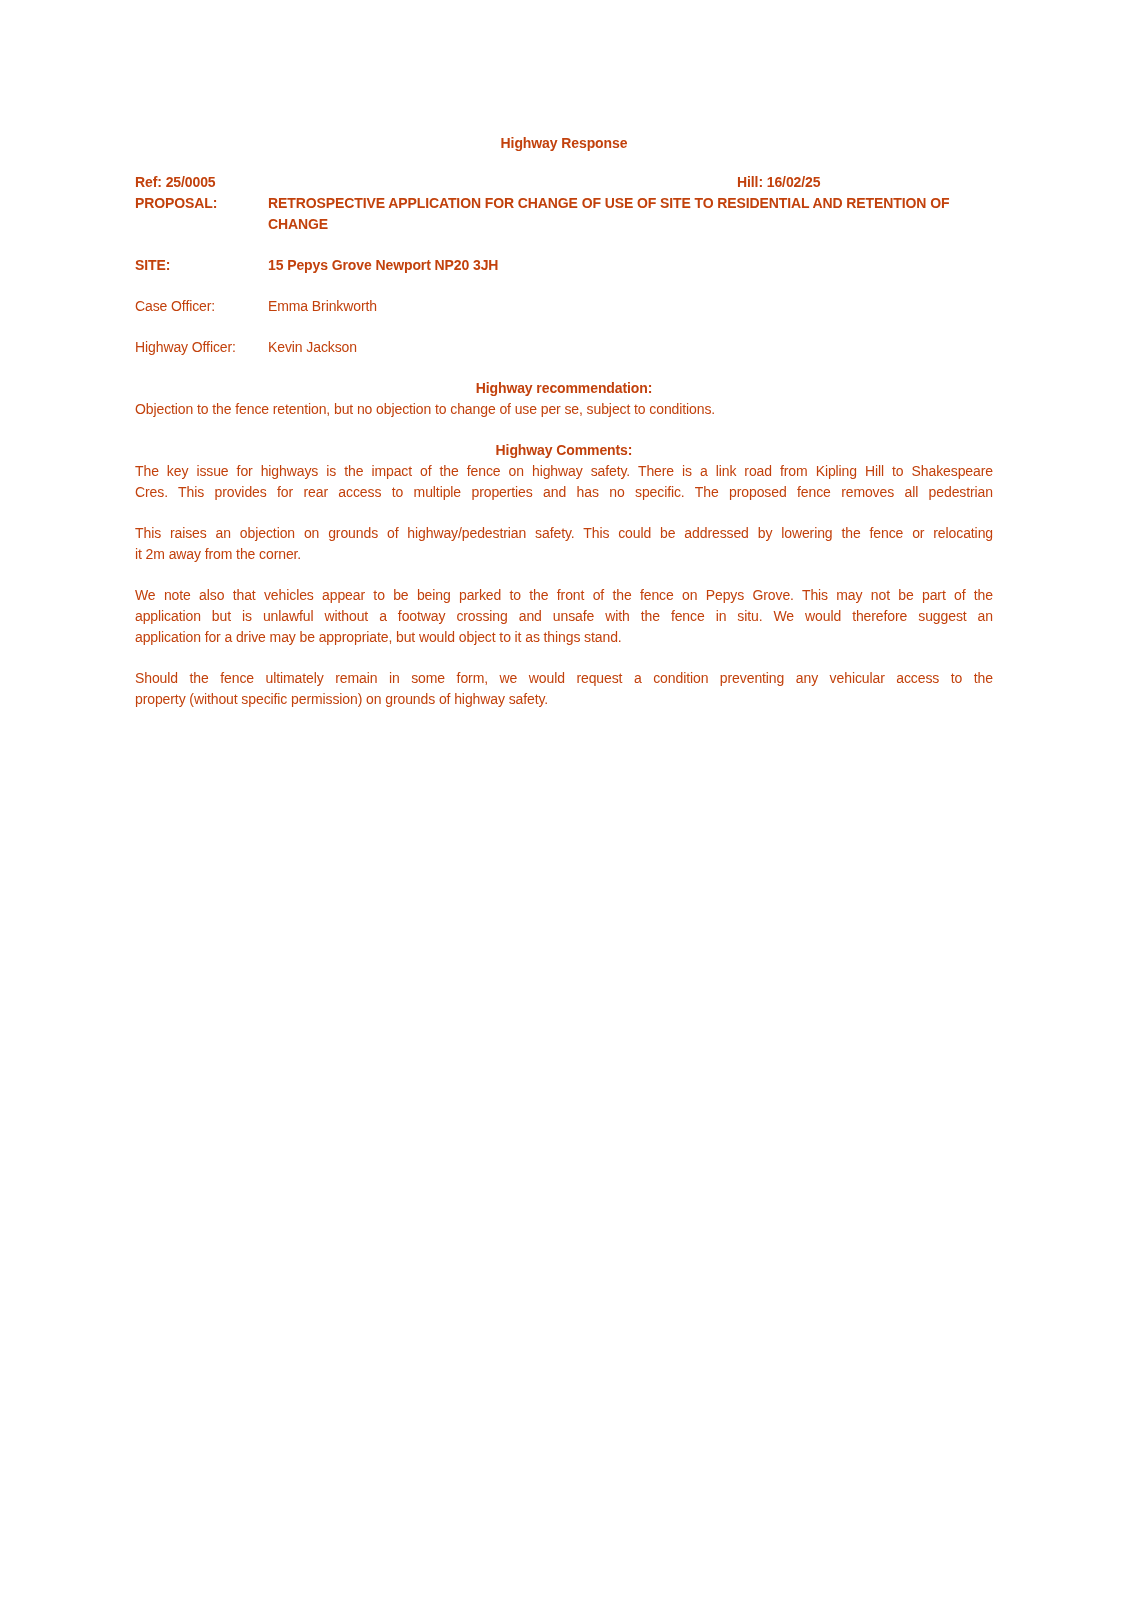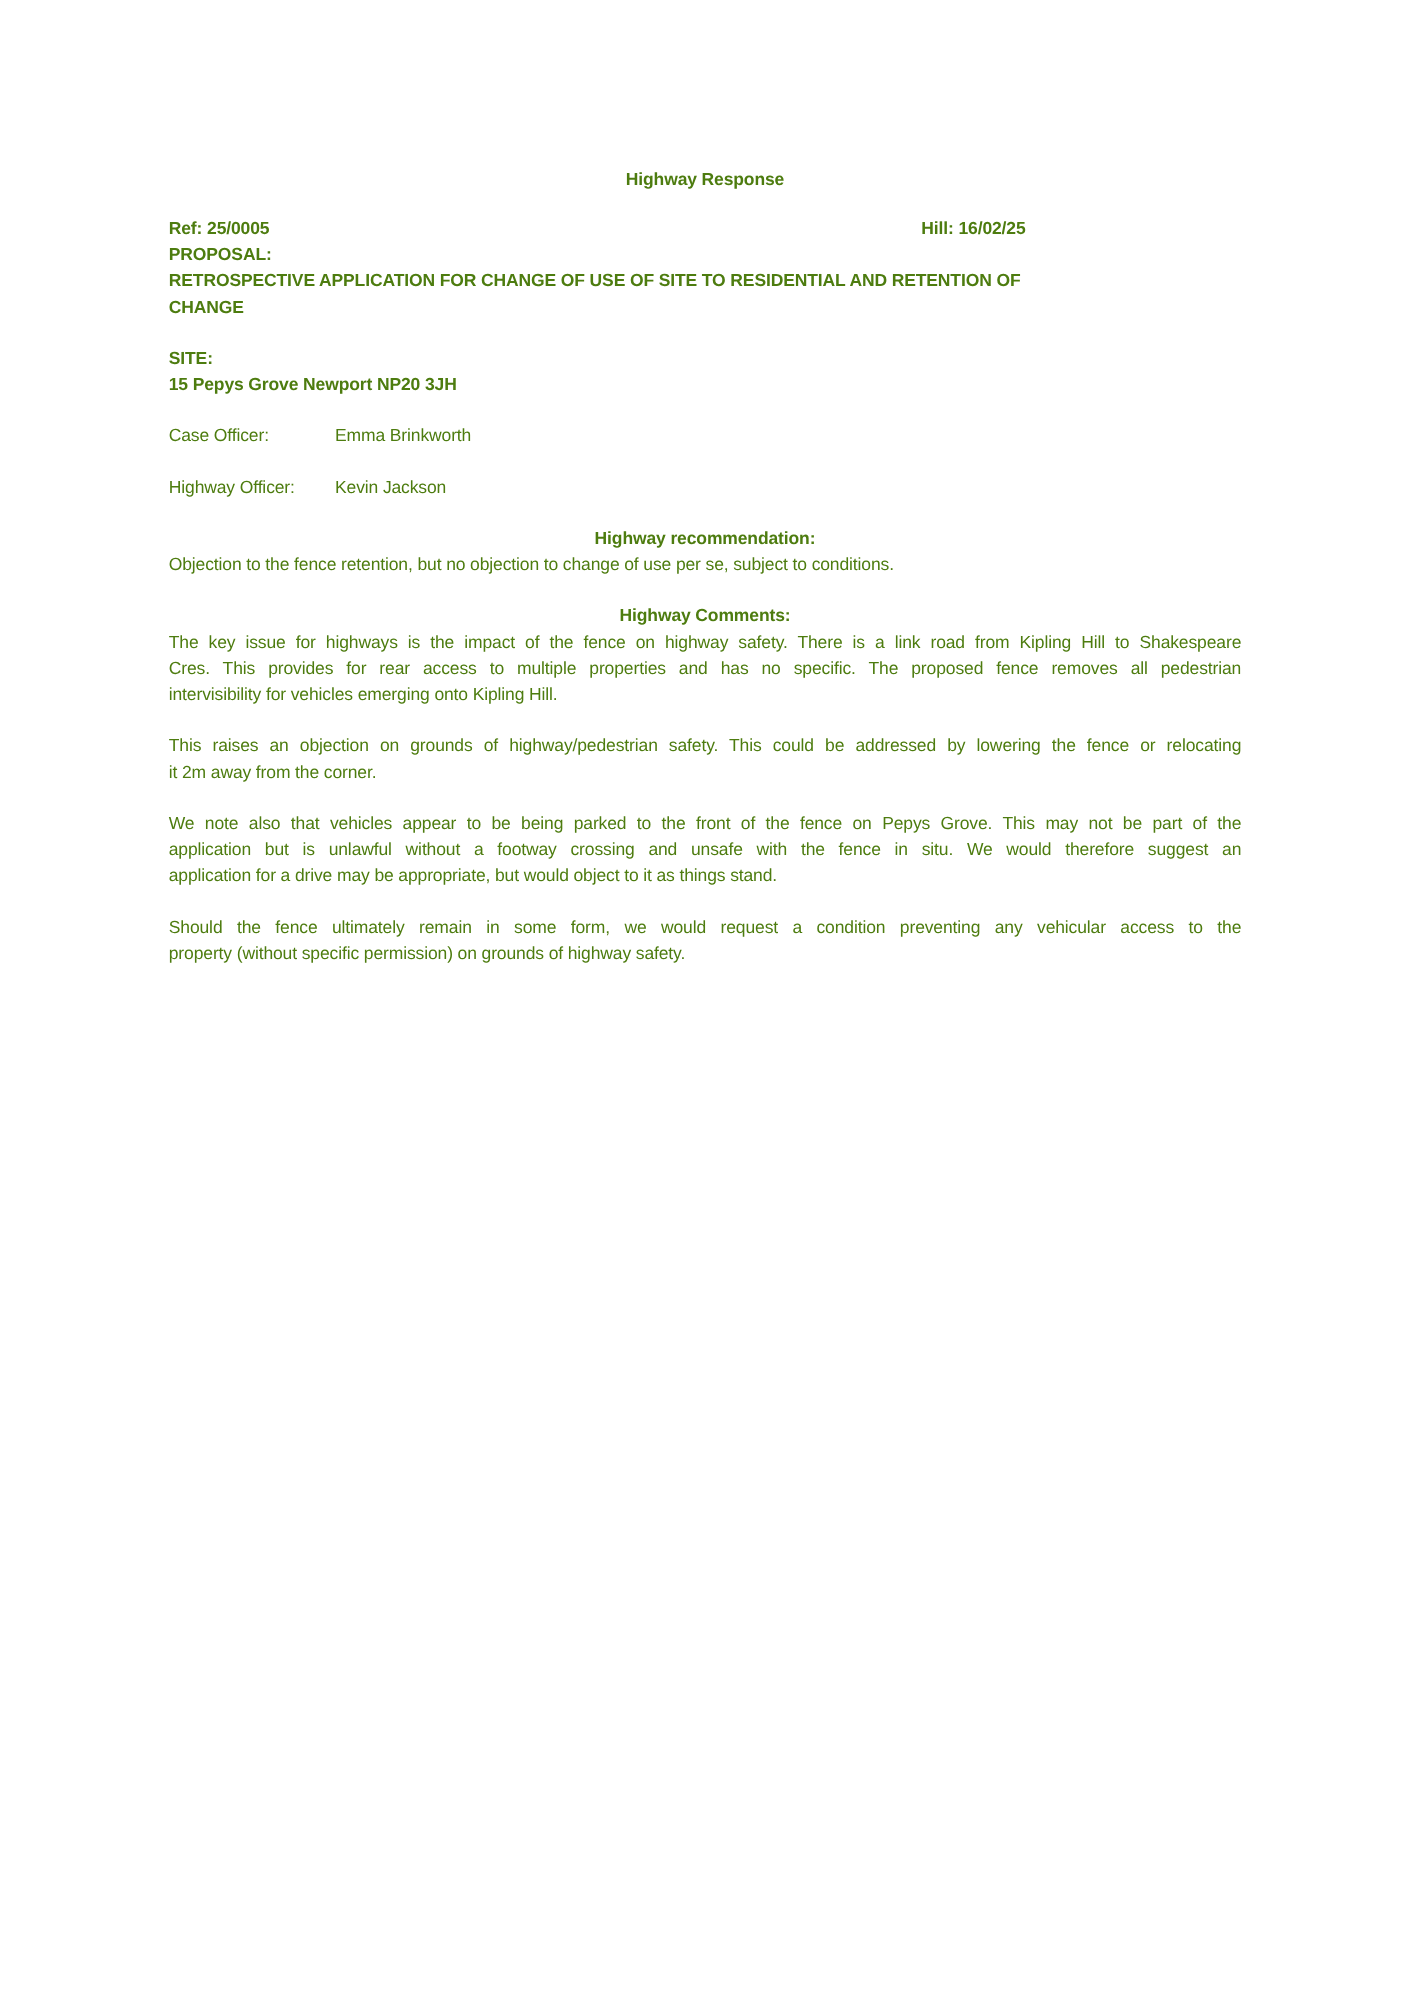--- a/index.html
+++ b/index.html
@@ -8,21 +8,21 @@
     background: #ffffff;
   }
   .page {
     position: relative;
     width: 1132px;
     height: 1600px;
     background: #ffffff;
     font-family: "Liberation Sans", "DejaVu Sans", sans-serif;
     font-size: 14px;
     line-height: 21px;
-    color: #4d7c0f;
+    color: #c2410c;
     letter-spacing: -0.1px;
     overflow: hidden;
   }
   .content {
     position: absolute;
     left: 135px;
     top: 133px;
     width: 858px;
   }
   .doc-title {
@@ -44,21 +44,21 @@
     display: flex;
     margin-bottom: 20px;
   }
   .field-label {
     width: 133px;
     flex-shrink: 0;
   }
   .field-value {
     flex: 1;
   }
-  .bold { font-weight: bold; flex-direction: column; }
+  .bold { font-weight: bold; }
   .block { margin-bottom: 20px; }
   .heading { font-weight: bold; text-align: center; }
   .pline {
     white-space: nowrap;
   }
   .jline {
     text-align: justify;
     text-align-last: justify;
     white-space: nowrap;
   }
@@ -105,21 +105,20 @@
     <div class="block">
       <div class="heading">Highway recommendation:</div>
       <div>Objection to the fence retention, but no objection to change of use per se, subject to conditions.</div>
     </div>
 
     <div class="block">
       <div class="heading">Highway Comments:</div>
       <div>
         <div class="jline">The key issue for highways is the impact of the fence on highway safety. There is a link road from Kipling Hill to Shakespeare</div>
         <div class="jline">Cres. This provides for rear access to multiple properties and has no specific. The proposed fence removes all pedestrian</div>
-        <div class="jline last">intervisibility for vehicles emerging onto Kipling Hill.</div>
       </div>
     </div>
 
     <div class="block">
       <div class="jline">This raises an objection on grounds of highway/pedestrian safety. This could be addressed by lowering the fence or relocating</div>
       <div class="jline last">it 2m away from the corner.</div>
     </div>
 
     <div class="block">
       <div class="jline">We note also that vehicles appear to be being parked to the front of the fence on Pepys Grove. This may not be part of the</div>

